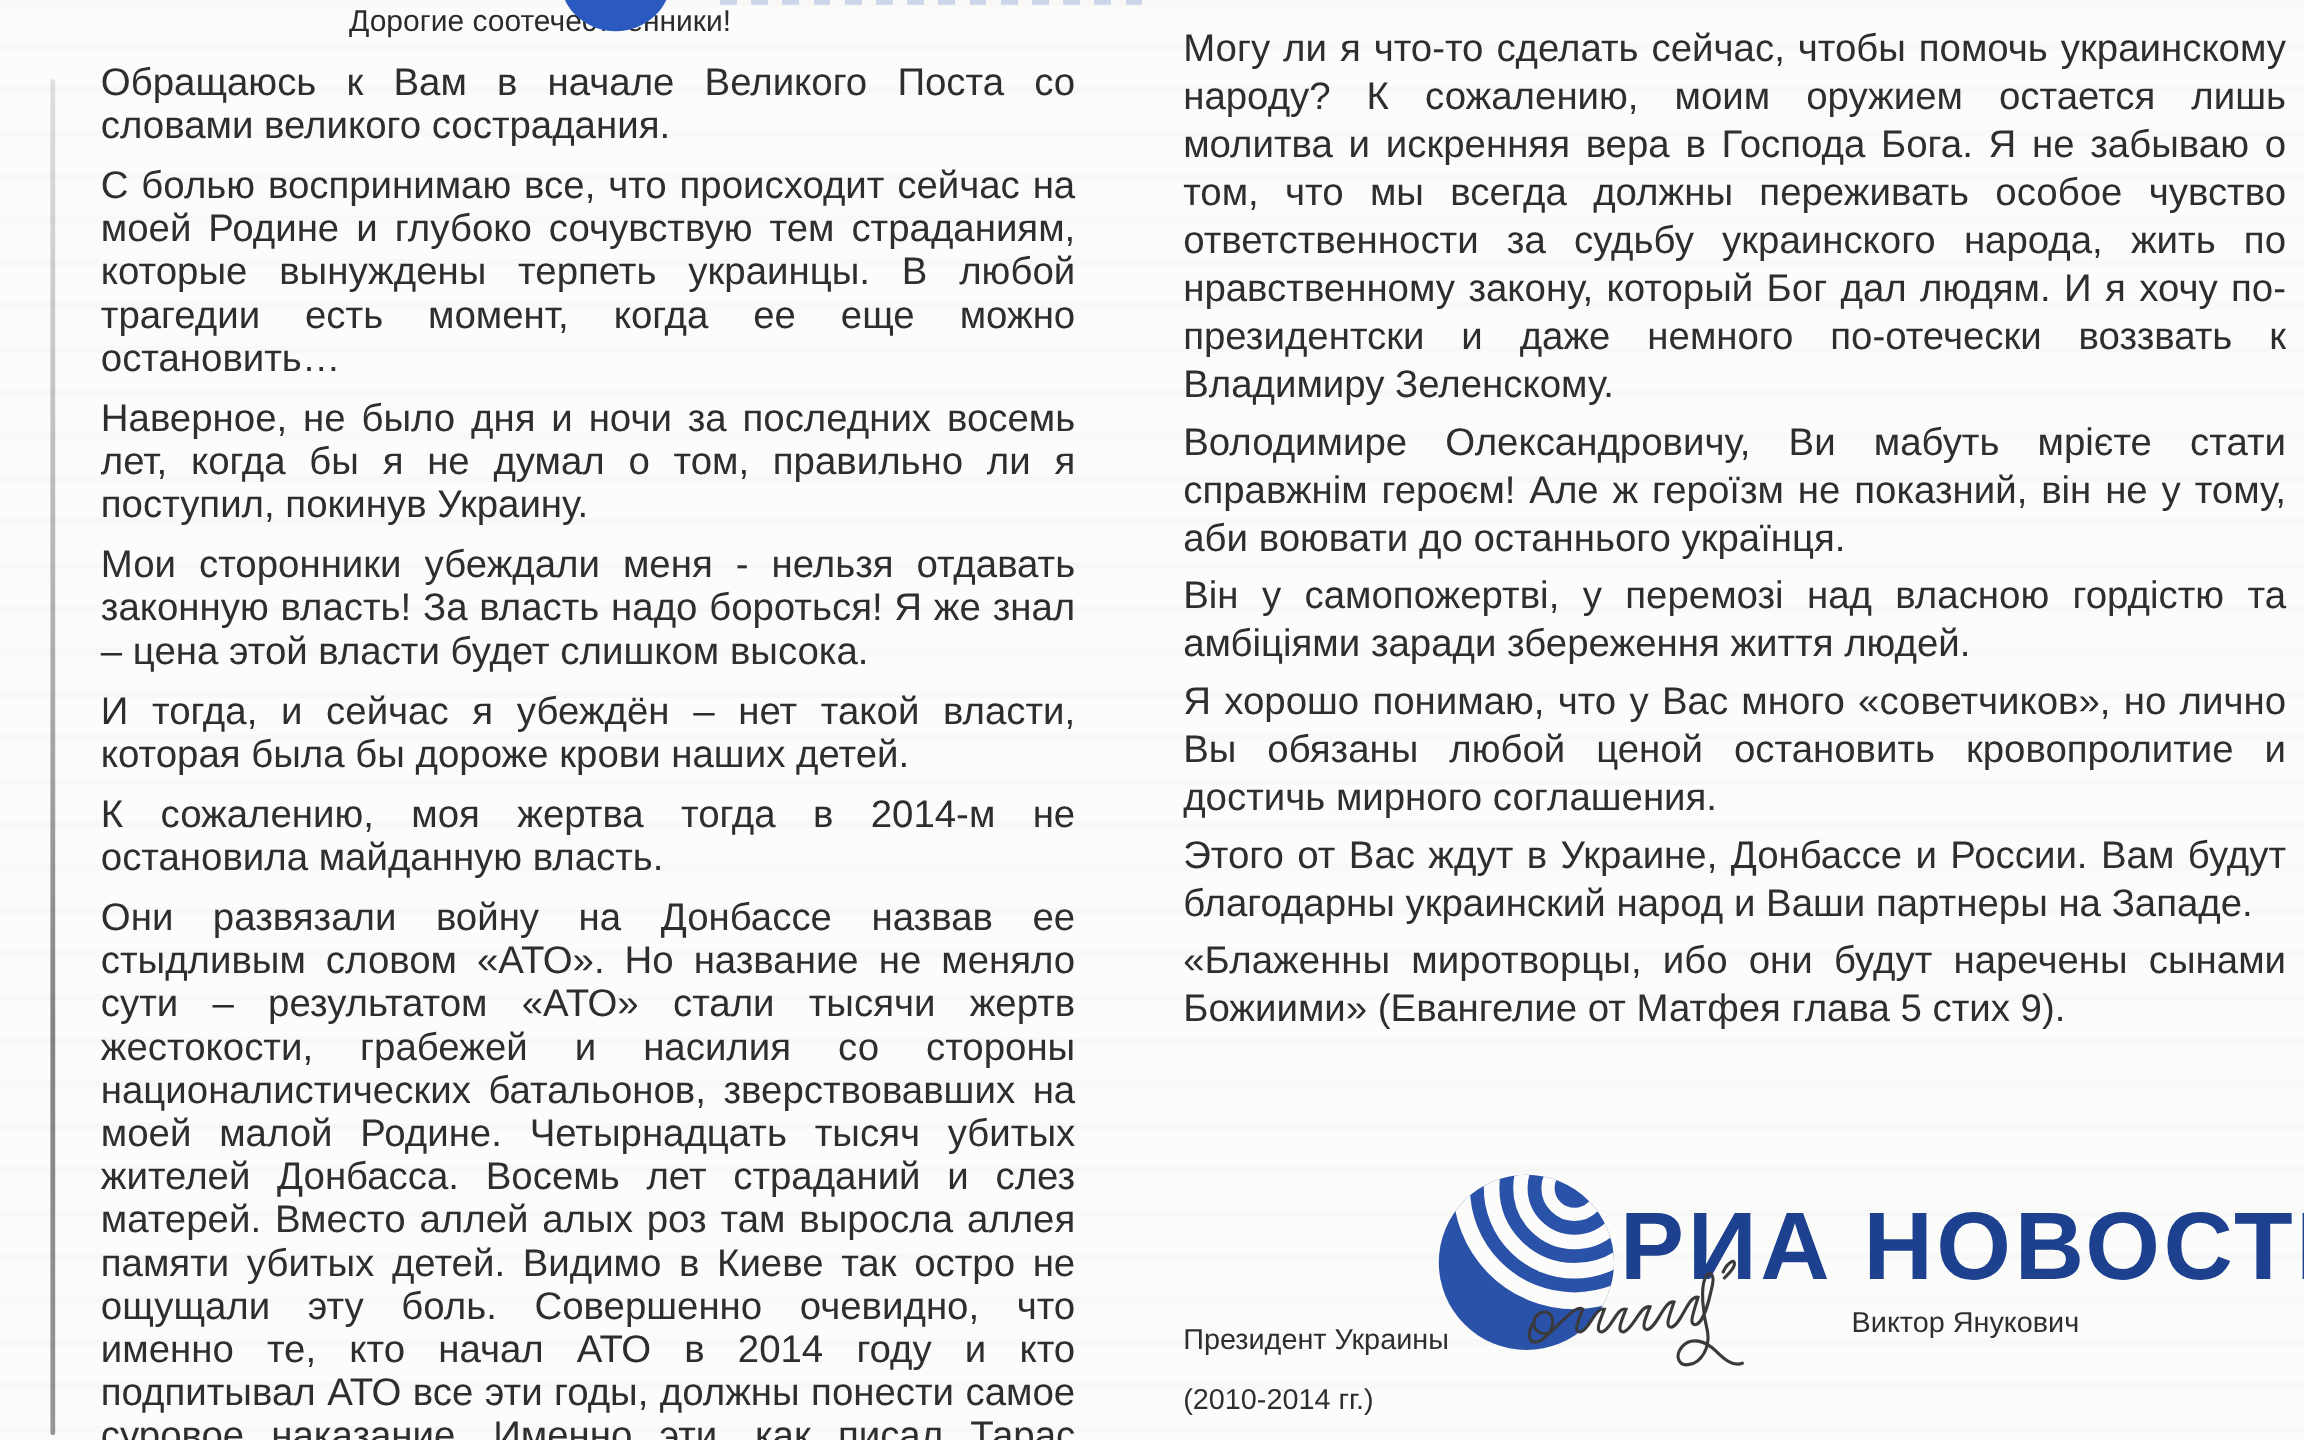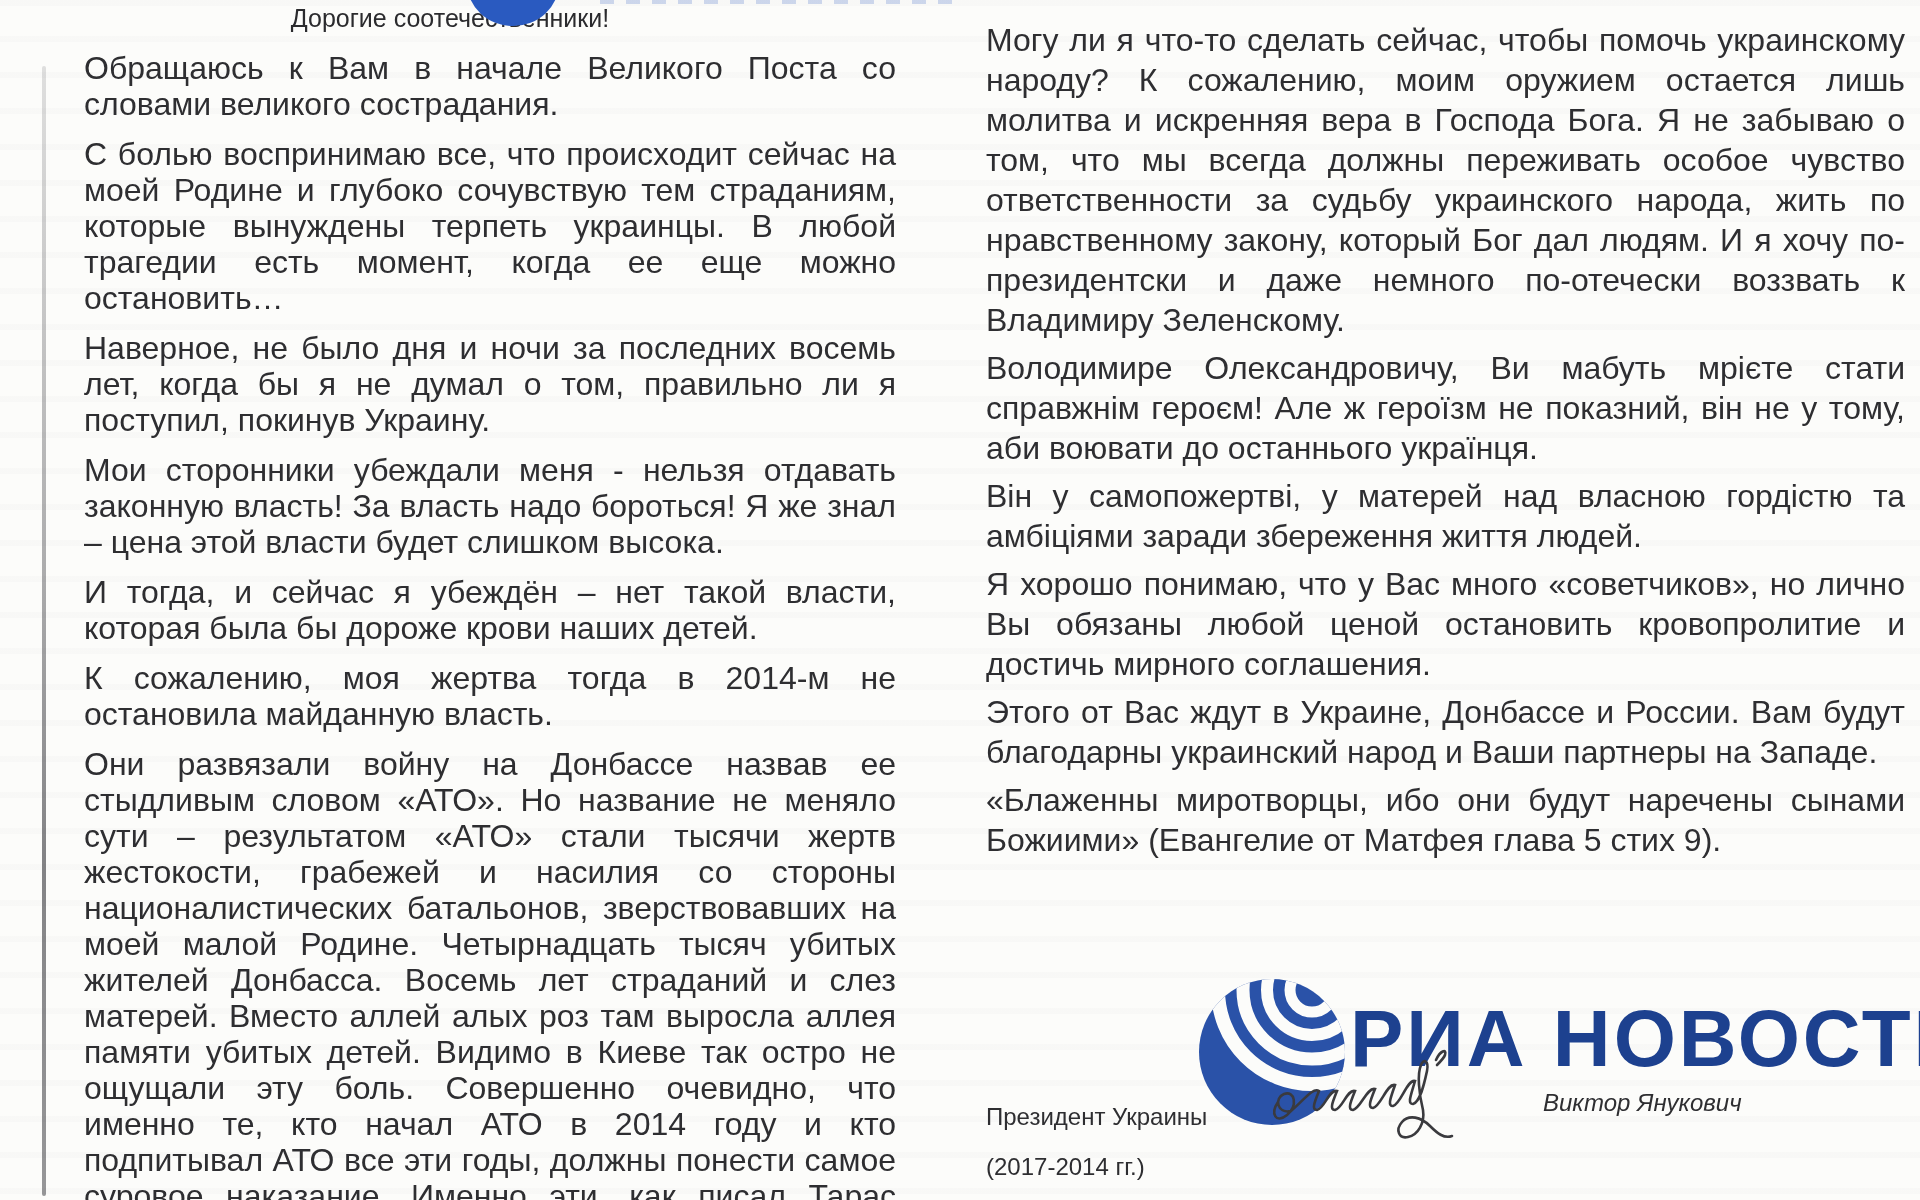--- a/index.html
+++ b/index.html
@@ -45,21 +45,21 @@
   .ria-logo{position:absolute;left:1198px;top:974px;width:150px;height:152px;z-index:1;}
   .ria-wordmark{
     position:absolute;left:1350px;top:996px;z-index:2;
     font-size:80px;line-height:86px;font-weight:bold;letter-spacing:3px;
     white-space:nowrap;
   }
   .sig{position:absolute;left:1268px;top:1040px;width:230px;height:115px;z-index:6;}
   .byline{position:absolute;font-size:24px;line-height:34px;z-index:4;white-space:nowrap;}
   .byline.role1{left:986px;top:1100px;}
   .byline.role2{left:986px;top:1150px;}
-  .byline.name{left:1543px;top:1086px;font-style:italic;}
+  .byline.name{left:1543px;top:1086px;}
 </style>
 </head>
 <body>
 
 <div class="page">
 
   <div class="top-blob" style="background: rgb(42, 90, 192);"></div>
   <div class="top-artifact"></div>
   <div class="scan-edge"></div>
 
@@ -73,21 +73,21 @@
         <p>И тогда, и сейчас я убеждён – нет такой власти, которая была бы дороже крови наших детей.</p>
         <p>К сожалению, моя жертва тогда в 2014-м не остановила майданную власть.</p>
         <p>Они развязали войну на Донбассе назвав ее стыдливым словом «АТО». Но название не меняло сути – результатом «АТО» стали тысячи жертв жестокости, грабежей и насилия со стороны националистических батальонов, зверствовавших на моей малой Родине. Четырнадцать тысяч убитых жителей Донбасса. Восемь лет страданий и слез матерей. Вместо аллей алых роз там выросла аллея памяти убитых детей. Видимо в Киеве так остро не ощущали эту боль. Совершенно очевидно, что именно те, кто начал АТО в 2014 году и кто подпитывал АТО все эти годы, должны понести самое суровое наказание. Именно эти, как писал Тарас Шевченко, «правнуки погані».</p>
       </div>
   </div>
 
   <div class="col col-right">
     <div>
         <p>Могу ли я что-то сделать сейчас, чтобы помочь украинскому народу? К сожалению, моим оружием остается лишь молитва и искренняя вера в Господа Бога. Я не забываю о том, что мы всегда должны переживать особое чувство ответственности за судьбу украинского народа, жить по нравственному закону, который Бог дал людям. И я хочу по-президентски и даже немного по-отечески воззвать к Владимиру Зеленскому.</p>
         <p>Володимире Олександровичу, Ви мабуть мрієте стати справжнім героєм! Але ж героїзм не показний, він не у тому, аби воювати до останнього українця.</p>
-        <p>Він у самопожертві, у матерей над власною гордістю та амбіціями заради збереження життя людей.</p>
+        <p>Він у самопожертві, у перемозі над власною гордістю та амбіціями заради збереження життя людей.</p>
         <p>Я хорошо понимаю, что у Вас много «советчиков», но лично Вы обязаны любой ценой остановить кровопролитие и достичь мирного соглашения.</p>
         <p>Этого от Вас ждут в Украине, Донбассе и России. Вам будут благодарны украинский народ и Ваши партнеры на Западе.</p>
       </div>
     <p><span class="quote-italic">«Блаженны миротворцы, ибо они будут наречены сынами Божиими»</span><span> (Евангелие от Матфея глава 5 стих 9).</span></p>
   </div>
 
   <svg class="ria-logo" viewBox="0 0 150 152" xmlns="http://www.w3.org/2000/svg">
     <defs>
       <clipPath id="globeClip">
           <ellipse cx="74" cy="78" rx="73" ry="73"></ellipse>
@@ -113,16 +113,16 @@
                C93,68 99,47 107,49 C103,59 99,68 105,68 C113,66 119,43 127,45
                C123,57 119,66 125,66 C133,64 139,39 147,41 C143,55 139,64 145,64
                C152,62 156,45 159,31 C161,21 156,18 153,25 C149,34 151,54 155,70
                C157,83 150,95 140,97 C131,99 127,90 134,82 C141,74 153,77 162,86
                C169,93 176,99 184,96"></path>
       <path d="M168,20 C172,11 179,8 177,15 C176,18 172,22 169,25"></path>
     </g>
   </svg>
 
   <div class="byline role1">Президент Украины</div>
-  <div class="byline role2">(2017-2014 гг.)</div>
+  <div class="byline role2">(2010-2014 гг.)</div>
   <div class="byline name">Виктор Янукович</div>
 
 </div>
 
 </body></html>

